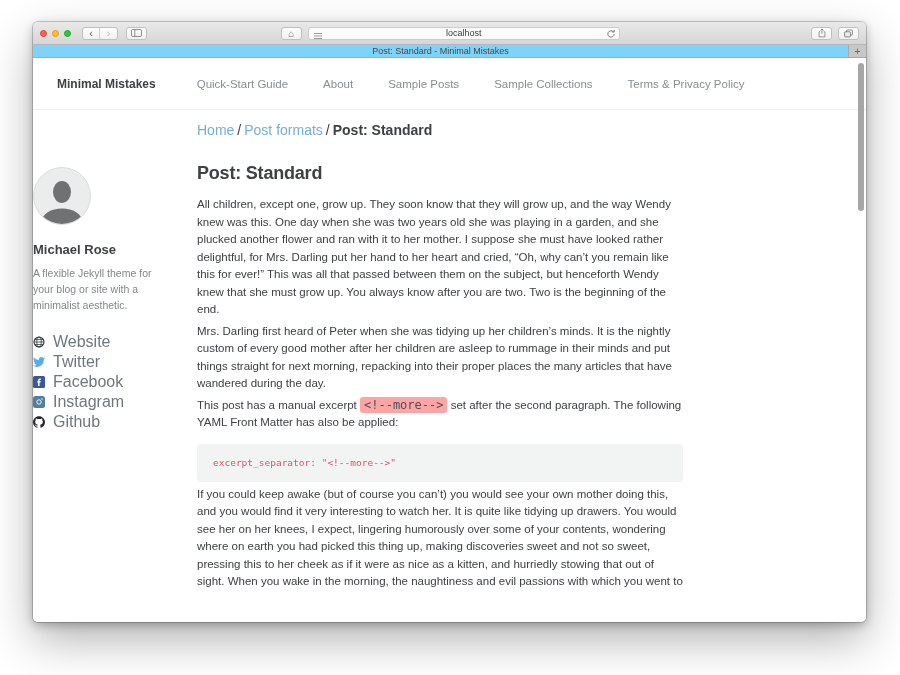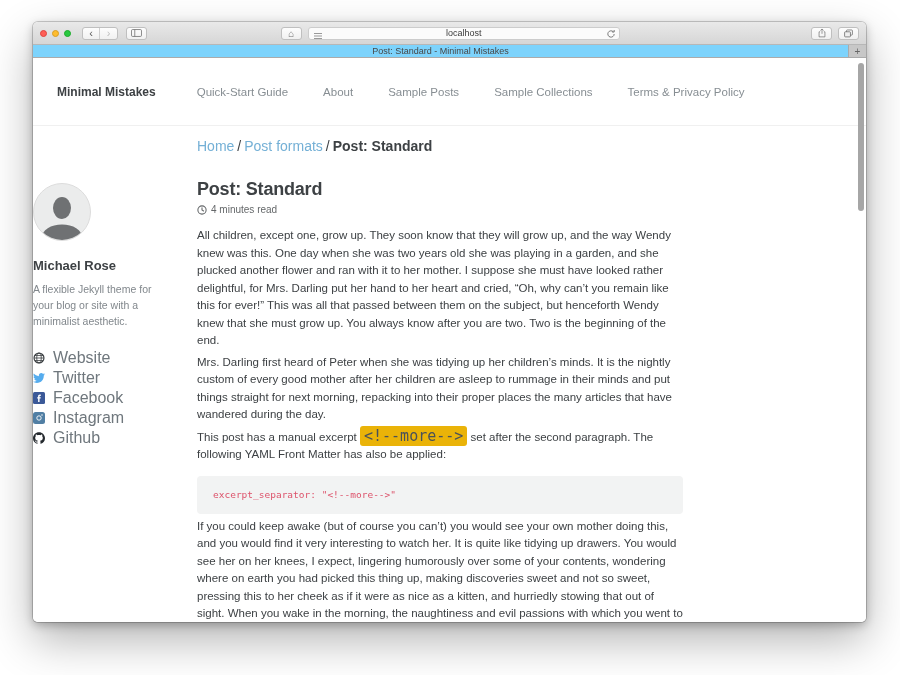--- a/index.html
+++ b/index.html
@@ -36,21 +36,21 @@
     box-shadow:0 2.5px 0 #9a9a9a, 0 5px 0 #9a9a9a; }
   .refresh { position:absolute; right:3px; top:1px; }
   .share-btn { margin-right:6px; }
   .tabbar { flex:0 0 13px; background:#c7c7c7; border-bottom:1px solid #ababab; display:flex; }
   .tab { flex:1; background:#7dd3fc; border-right:1px solid #aaaaaa; display:flex; align-items:center; justify-content:center; }
   .tab-title { font-size:9px; color:#474747; }
   .newtab { width:17px; display:flex; align-items:center; justify-content:center; font-size:10px; color:#666; }
   
   .page { flex:1; background:#fff; position:relative; overflow:hidden; }
   .scroll-thumb { position:absolute; top:5px; right:2px; width:6px; height:148px; background:#a6a6a6; border-radius:3px; z-index:5; }
-  .masthead { height:68px; border-bottom:1px solid #f0f0f0; display:flex; align-items:center; padding-left:24px; }
+  .masthead { height:52px; border-bottom:1px solid #f0f0f0; display:flex; align-items:center; padding-left:24px; }
   .logo { font-size:12px; font-weight:bold; color:#3d4144; margin-right:41px; }
   .nav { display:flex; gap:35px; }
   .nav a { font-size:11.5px; color:#878e93; text-decoration:none; }
   .layout { display:flex; margin-top:12px; }
   
   .side { width:131px; flex:0 0 auto; }
   .avatar { margin-top:45px; width:58px; height:58px; }
   .author { margin-top:17px; font-size:13px; font-weight:600; color:#3d4144; }
   .bio { margin-top:8px; font-size:10.5px; line-height:16px; color:#81878c; }
   .social { margin-top:19px; }
@@ -59,21 +59,21 @@
   
   .main { width:486px; margin-left:33px; flex:0 0 auto; color:#3d4144; }
   .crumbs { font-size:14px; color:#3d4144; }
   .crumbs a { color:#74b0d6; text-decoration:none; }
   .crumbs .cur { font-weight:bold; }
   .crumbs .sep { margin:0 3px; }
   h1.post-title { margin-top:24px; font-size:18px; line-height:22px; font-weight:bold; color:#3d4144; letter-spacing:-.2px; }
   .meta { margin-top:4px; display:flex; align-items:center; gap:4px; font-size:10px; color:#646769; }
   .main p { margin-top:4px; font-size:11.5px; line-height:17.5px; }
   .main p:first-of-type { margin-top:12px; }
-  code.inline { font-family:"DejaVu Sans Mono", monospace; font-size:15px; background:#eab308; border-radius:3px; padding:1px 4px; color:#49515a; }
+  code.inline { font-family:"DejaVu Sans Mono", monospace; font-size:12px; background:#fca5a5; border-radius:3px; padding:1px 4px; color:#49515a; }
   pre.block { margin-top:12px; background:#f2f3f3; border-radius:4px; padding:13px 16px;
     font-family:"DejaVu Sans Mono", monospace; font-size:9.5px; line-height:12px; color:#dd536b; white-space:pre; }
   svg { display:block; }
 </style>
 </head>
 <body>
 
 <div class="window">
 
   <div class="toolbar">
@@ -196,27 +196,20 @@
           </div>
         </div>
       </div>
 
       <div class="main">
         <div class="crumbs">
           <a href="#">Home</a><span class="sep">/</span><a href="#">Post formats</a><span class="sep">/</span><span class="cur">Post: Standard</span>
         </div>
 
         <h1 class="post-title">Post: Standard</h1>
-        <div class="meta">
-          <svg viewBox="0 0 16 16" width="10" height="10">
-              <circle cx="8" cy="8" r="6.6" fill="none" stroke="#646769" stroke-width="1.7"></circle>
-              <path d="M8 4.4V8l2.6 1.6" stroke="#646769" stroke-width="1.7" fill="none" stroke-linecap="round"></path>
-            </svg>
-          <span>4 minutes read</span>
-        </div>
 
         <p>All children, except one, grow up. They soon know that they will grow up, and the way Wendy knew was this. One day when she was two years old she was playing in a garden, and she plucked another flower and ran with it to her mother. I suppose she must have looked rather delightful, for Mrs. Darling put her hand to her heart and cried, “Oh, why can’t you remain like this for ever!” This was all that passed between them on the subject, but henceforth Wendy knew that she must grow up. You always know after you are two. Two is the beginning of the end.</p>
         <p>Mrs. Darling first heard of Peter when she was tidying up her children’s minds. It is the nightly custom of every good mother after her children are asleep to rummage in their minds and put things straight for next morning, repacking into their proper places the many articles that have wandered during the day.</p>
         <p><span>This post has a manual excerpt </span><code class="inline">&lt;!--more--&gt;</code><span> set after the second paragraph. The following YAML Front Matter has also be applied:</span></p>
 
         <pre class="block">excerpt_separator: "&lt;!--more--&gt;"</pre>
 
         <p>If you could keep awake (but of course you can’t) you would see your own mother doing this, and you would find it very interesting to watch her. It is quite like tidying up drawers. You would see her on her knees, I expect, lingering humorously over some of your contents, wondering where on earth you had picked this thing up, making discoveries sweet and not so sweet, pressing this to her cheek as if it were as nice as a kitten, and hurriedly stowing that out of sight. When you wake in the morning, the naughtiness and evil passions with which you went to</p>
       </div>
 

